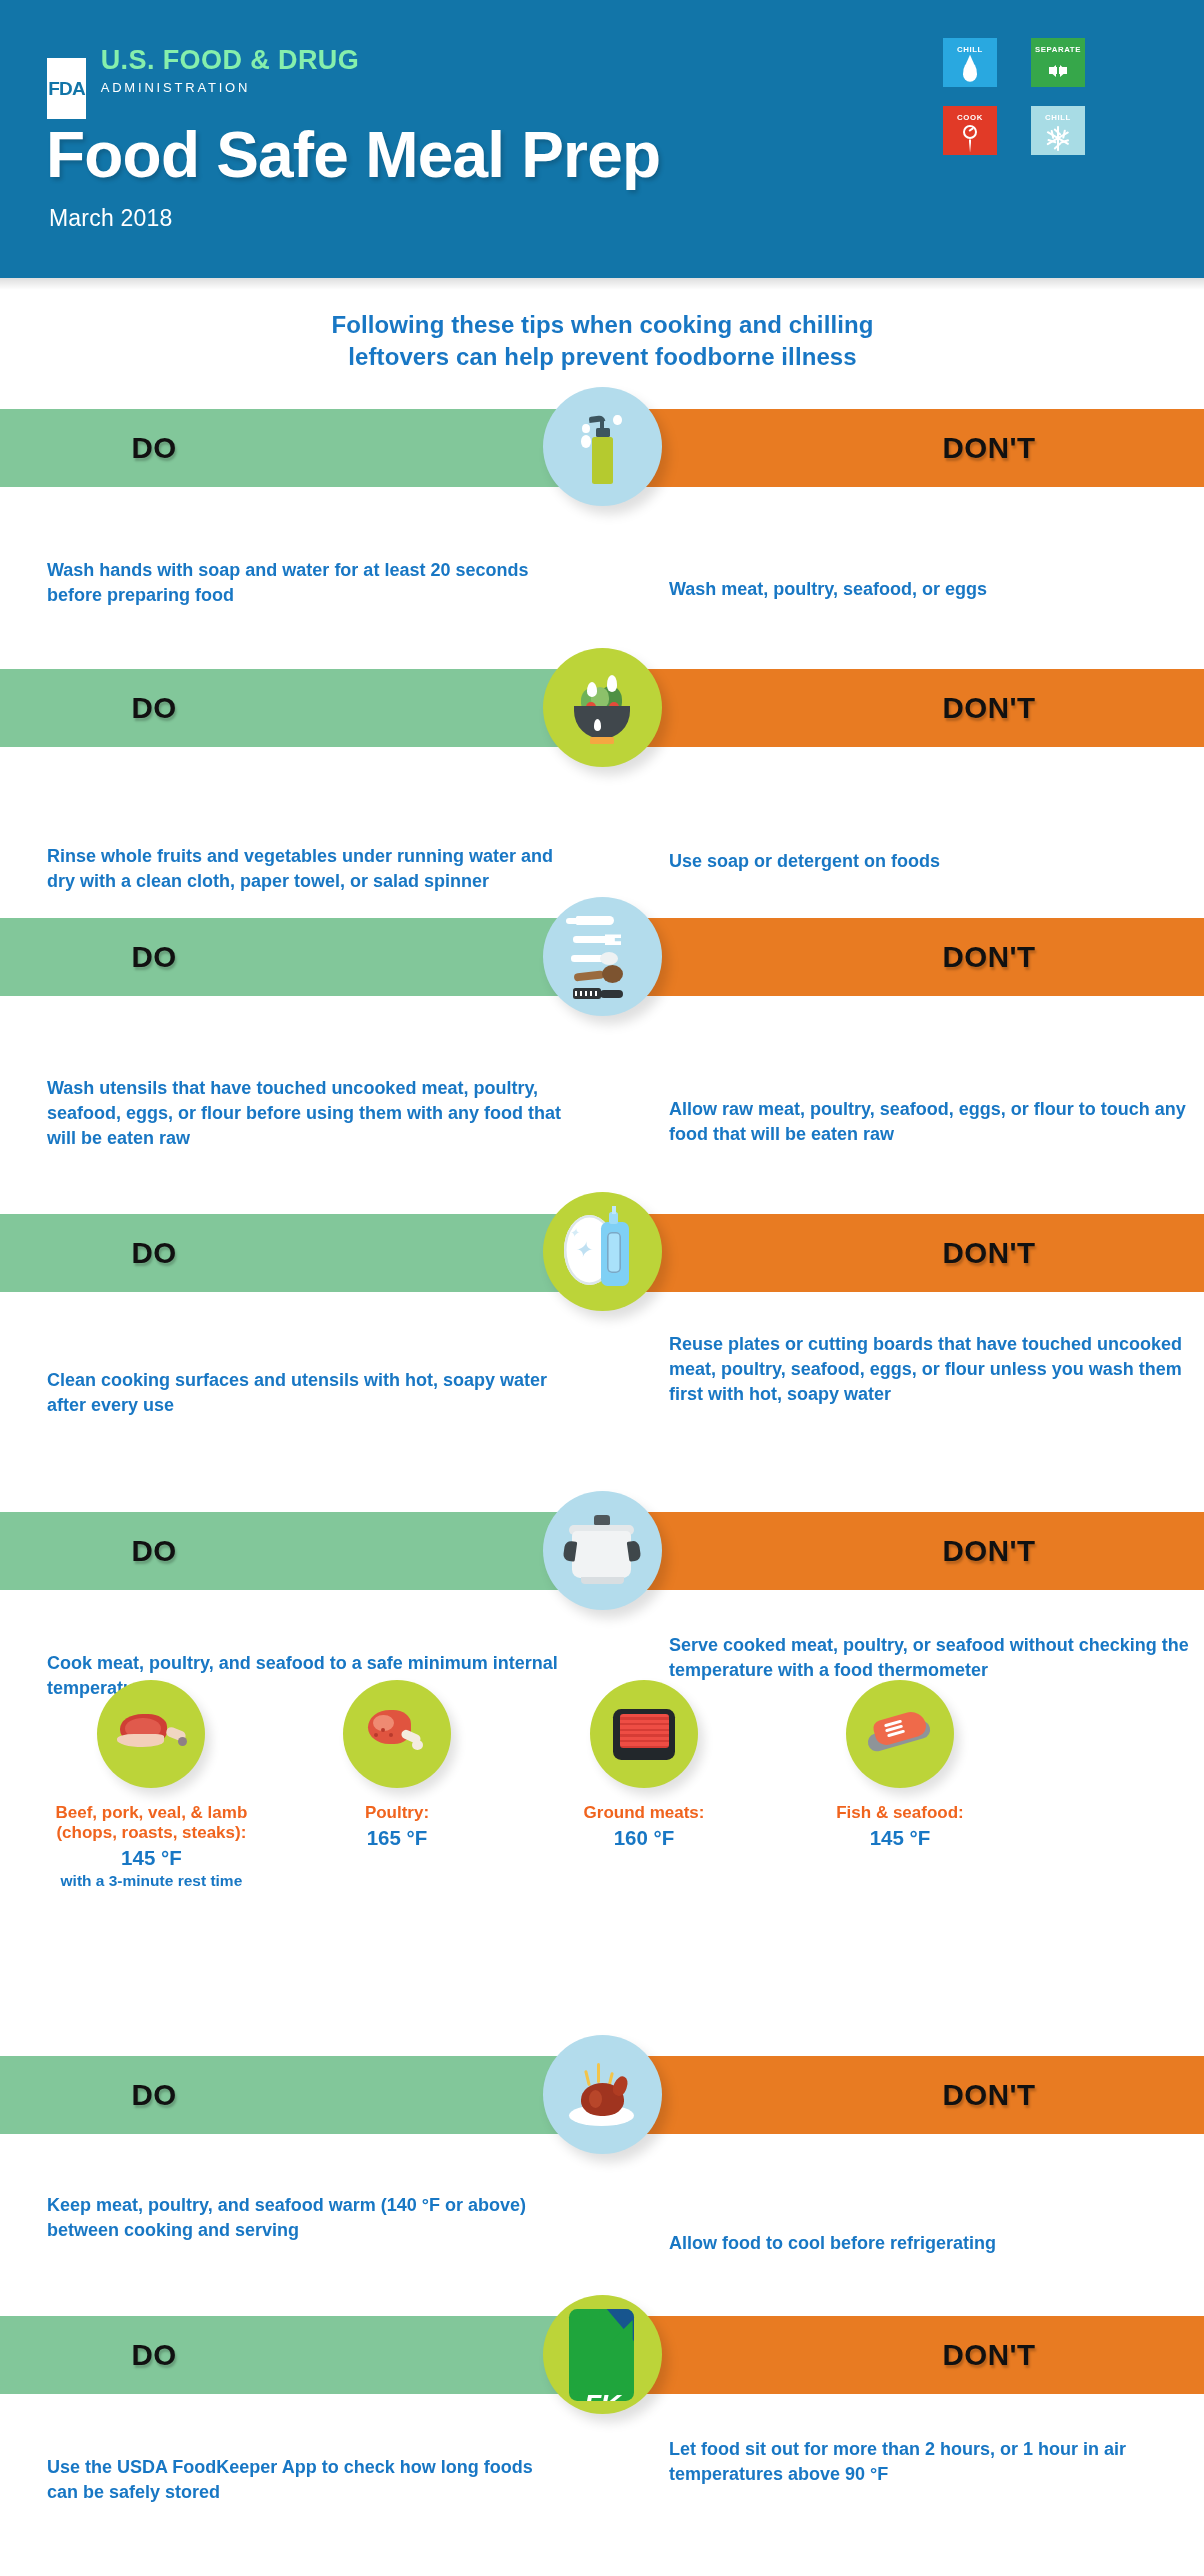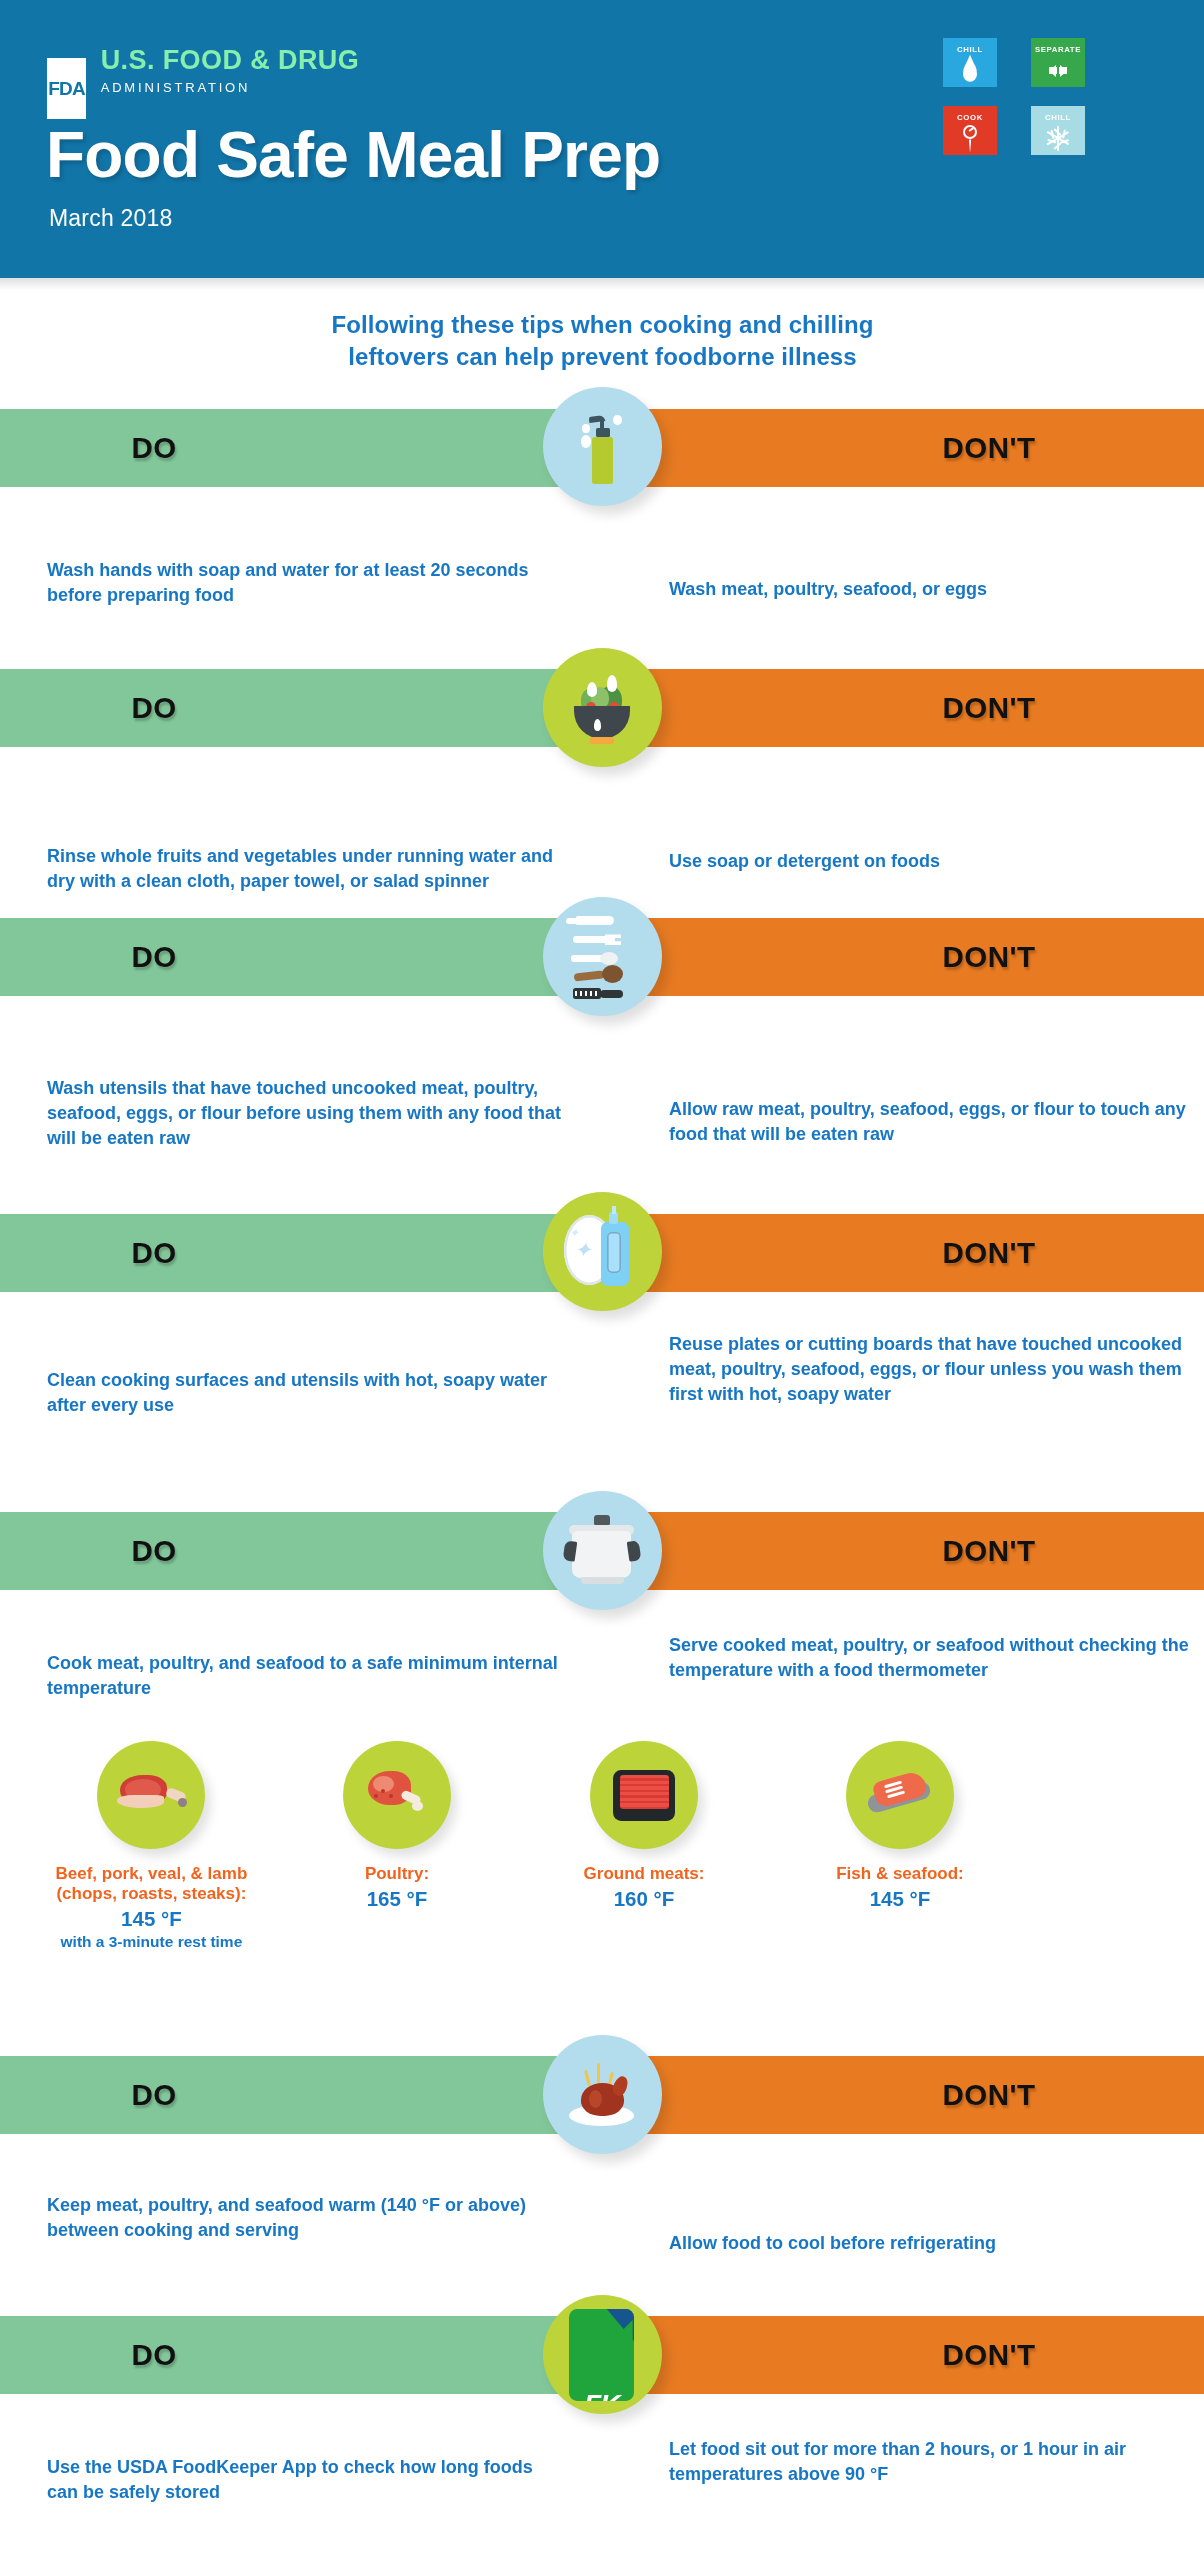--- a/index.html
+++ b/index.html
@@ -151,21 +151,21 @@
   }
   .medal.blue { background:#b3dcec; }
   .medal.green{ background:#bcd439; }
 
   
   .txt{ position:absolute; color:#1877c4; font-weight:bold; font-size:18px; line-height:1.38; }
   .txt.left { left:47px;  width:516px; }
   .txt.right{ left:669px; width:524px; }
 
   
-  .temps{ position:absolute; left:0; top:1741px; width:1165px; height:237px; }
+  .temps{ position:absolute; left:0; top:1680px; width:1165px; height:237px; }
   .temp-item{ position:absolute; width:270px; text-align:center; }
   .temp-disc{
     width:108px; height:108px; border-radius:50%; background:#bcd439;
     margin:0 auto; box-shadow:5.7px 7.4px 10.6px rgba(0,0,0,.12);
     display:flex; align-items:center; justify-content:center;
   }
   .temp-name{ color:#f0641e; font-size:17px; font-weight:bold; margin-top:14.7px; line-height:1.2; }
   .temp-val { color:#1877c4; font-size:20.5px; font-weight:bold; margin-top:2.5px; }
   .temp-note{ color:#1877c4; font-size:15.5px; font-weight:bold; margin-top:1.6px; }
 

